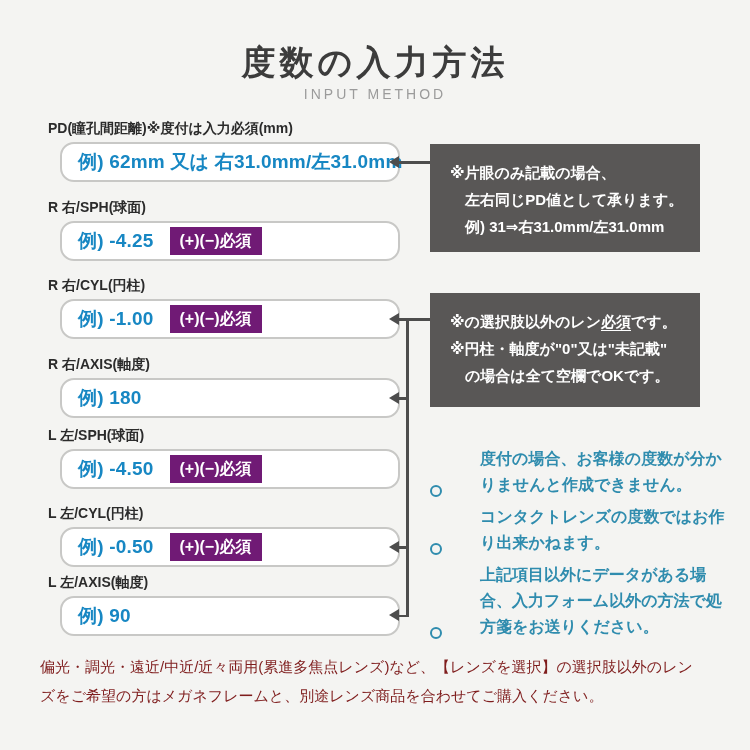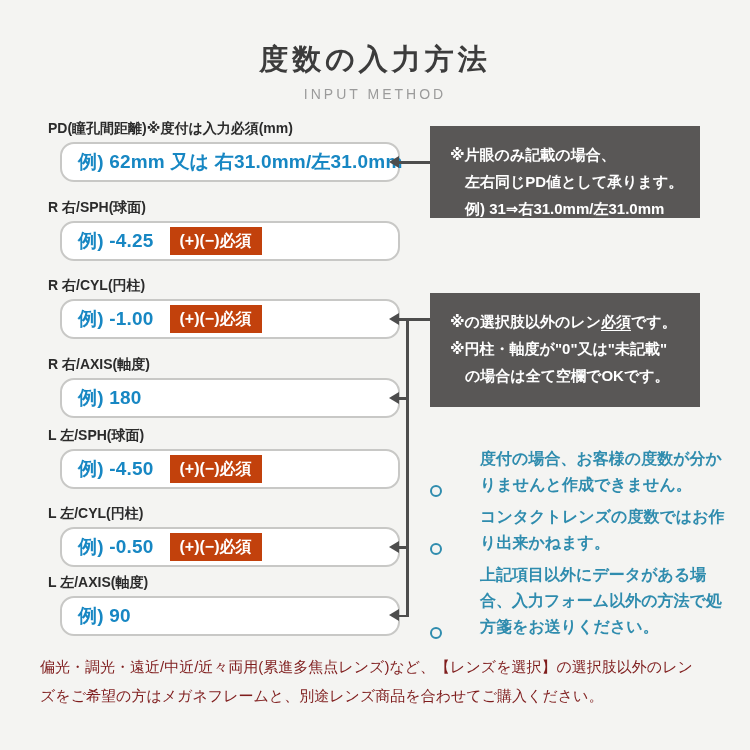--- a/index.html
+++ b/index.html
@@ -8,21 +8,21 @@
     background:#f4f4f2;
     font-family:"Liberation Sans","DejaVu Sans",sans-serif;
     color:#2d2d2d;
     position:relative;
     overflow:hidden;
   }
   .stage{position:relative;width:750px;height:750px;}
 
   .title{
     position:absolute;top:40px;left:0;width:750px;
-    text-align:center;font-size:29px;font-weight:600;
+    text-align:center;font-size:34px;font-weight:600;
     letter-spacing:4px;color:#3c3c3c;
   }
   .subtitle{
     position:absolute;top:86px;left:0;width:750px;
     text-align:center;font-size:14px;font-weight:400;
     letter-spacing:3px;color:#9b9b9b;
   }
 
   .field-label{
     position:absolute;left:48px;
@@ -33,21 +33,21 @@
     position:absolute;left:48px;width:340px;height:40px;
     background:#ffffff;border:2px solid #c8c8c6;border-radius:14px;
     box-sizing:border-box;
     display:flex;align-items:center;padding-left:16px;margin-left:12px;
   }
   .example{
     color:#1787c3;font-weight:bold;font-size:19px;
     white-space:nowrap;letter-spacing:0.2px;
   }
   .badge{
-    margin-left:16px;background:#c2410c;color:#ffffff;
+    margin-left:16px;background:#701a75;color:#ffffff;
     font-weight:bold;font-size:16px;line-height:1.2;
     padding:4px 10px;white-space:nowrap;
   }
 
   .note-box{
     position:absolute;left:430px;width:270px;
     background:#595756;color:#ffffff;
     font-size:15px;font-weight:bold;line-height:1.8;
     box-sizing:border-box;padding:15px 10px 0 20px;
   }
@@ -122,21 +122,21 @@
   <div class="input-box" style="top:527px">
     <span class="example">例) -0.50</span>
     <span class="badge">(+)(−)必須</span>
   </div>
 
   <div class="field-label" style="top:574px">L 左/AXIS(軸度)</div>
   <div class="input-box" style="top:596px">
     <span class="example">例) 90</span>
   </div>
 
-  <div class="note-box" style="top:126px;height:92px">
+  <div class="note-box" style="top:144px;height:108px">
     <div class="note-line">※片眼のみ記載の場合、</div>
     <div class="note-line indent">左右同じPD値として承ります。</div>
     <div class="note-line indent">例) 31⇒右31.0mm/左31.0mm</div>
   </div>
 
   <div class="note-box" style="top:293px;height:114px">
     <div class="note-line"><span>※の選択肢以外のレン</span><span class="u">必須</span><span>です。</span></div>
     <div class="note-line">※円柱・軸度が"0"又は"未記載"</div>
     <div class="note-line indent">の場合は全て空欄でOKです。</div>
   </div>

